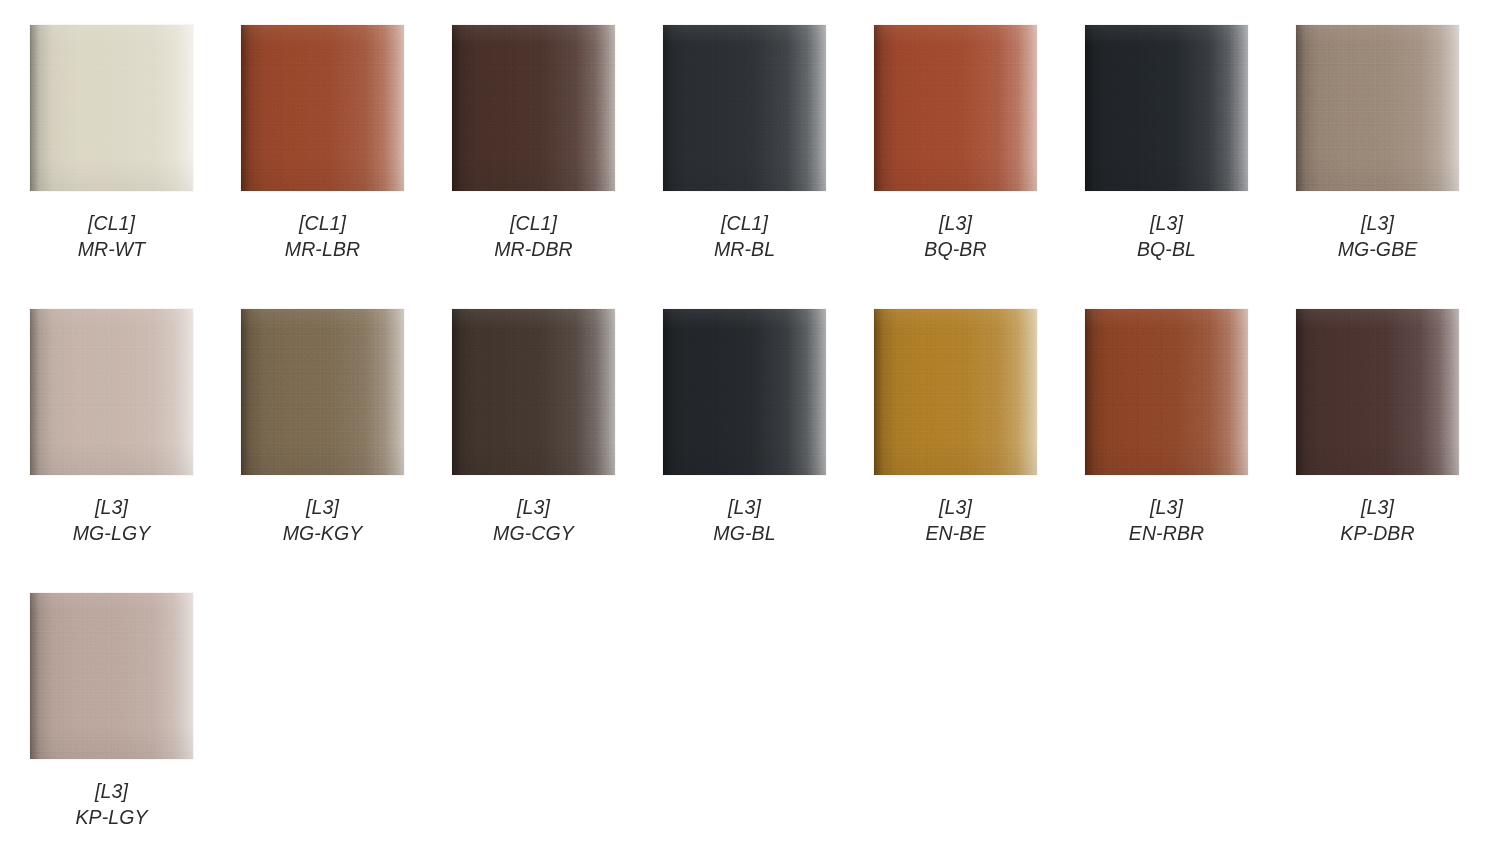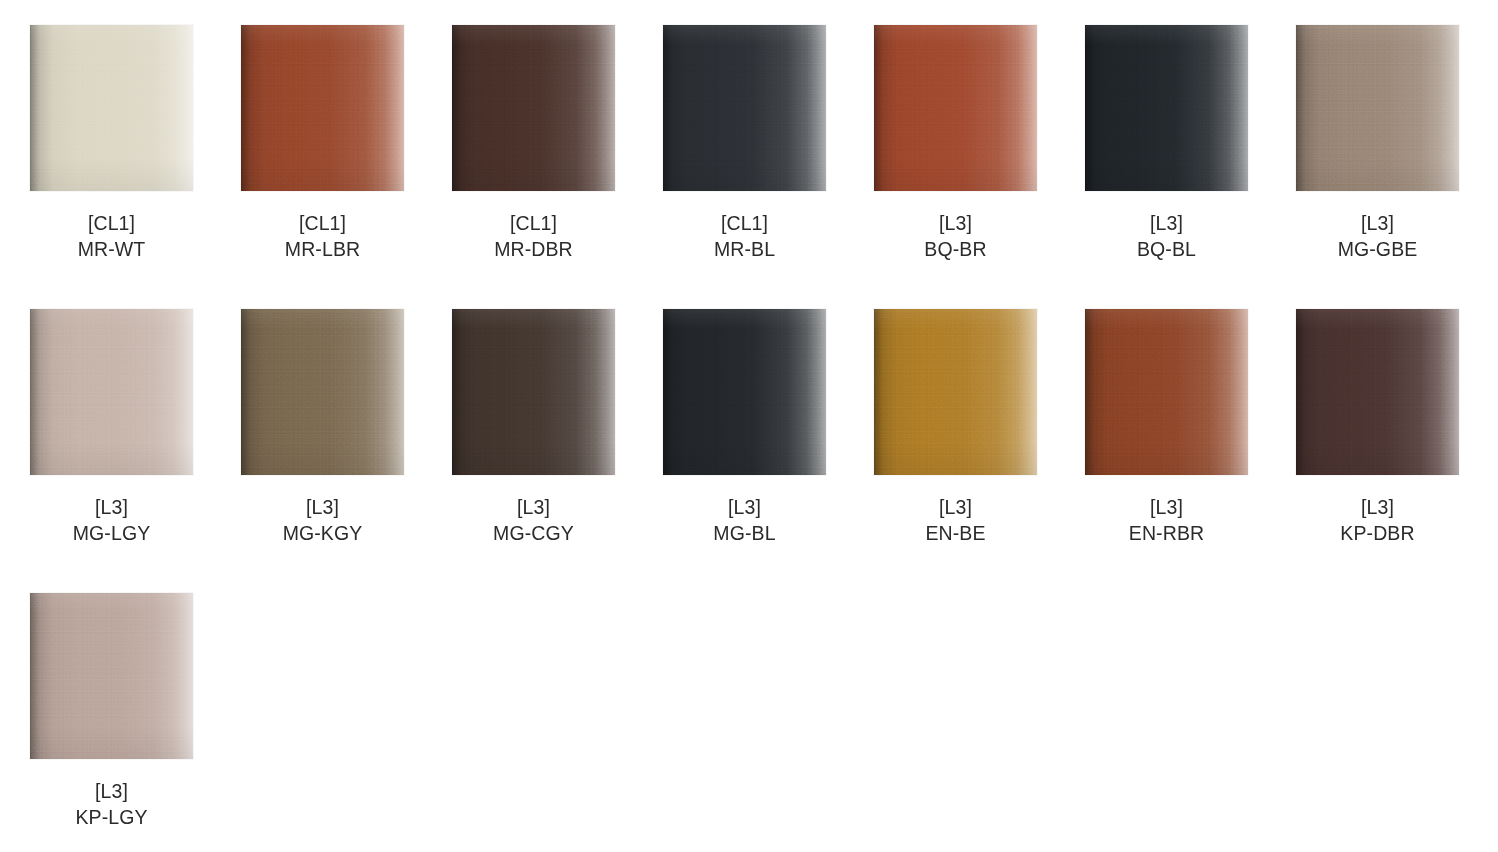--- a/index.html
+++ b/index.html
@@ -104,20 +104,21 @@
   }
 
   .swatch-caption {
     width: 163px;
     margin-top: 19px;
     text-align: center;
     font-size: 19.5px;
     line-height: 26px;
     letter-spacing: 0.1px;
     color: #2b2b2b;
+    font-style: italic;
   }
 
   .caption-tag,
   .caption-code {
     display: block;
     white-space: nowrap;
   }
 </style>
 </head>
 <body style="background: rgb(255, 255, 255); color: rgb(43, 43, 43);">

